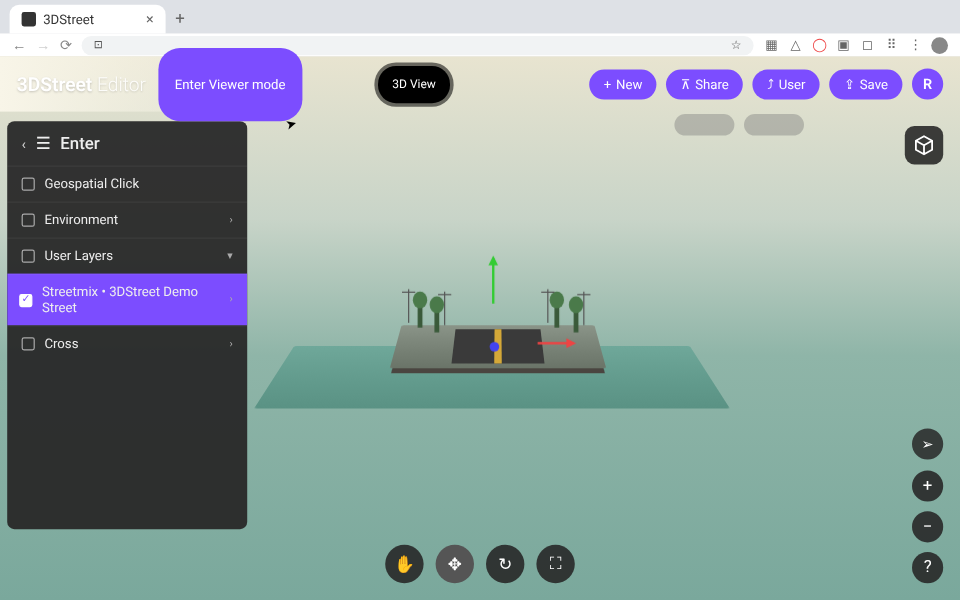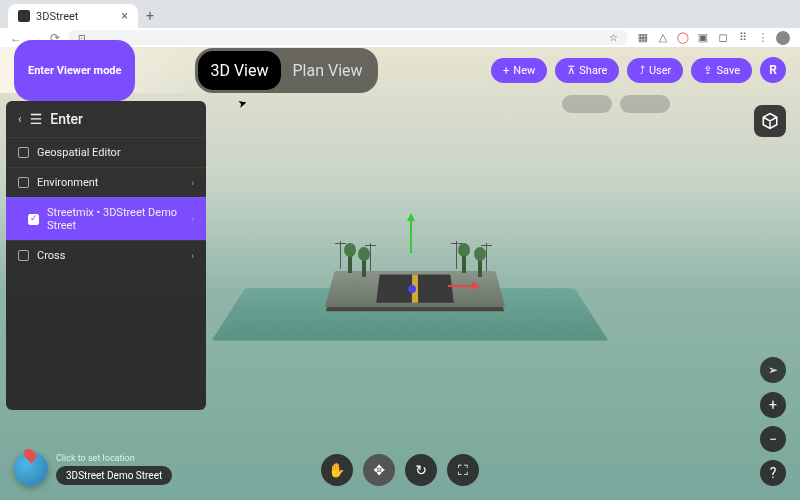--- a/index.html
+++ b/index.html
@@ -13,37 +13,37 @@
 .addr-bar{height:19px;display:flex;align-items:center;padding:0 10px;gap:8px;background:#fff}
 .nav-arrow{color:#888;font-size:12px;cursor:pointer}
 .url-box{flex:1;display:flex;align-items:center;background:#f1f3f4;border-radius:12px;padding:2px 10px;font-size:10px;color:#555;gap:6px}
 .url-icons{display:flex;gap:6px;align-items:center}
 .url-icons span{width:14px;height:14px;display:flex;align-items:center;justify-content:center;font-size:11px;color:#666}
 .avatar-sm{width:16px;height:16px;border-radius:50%;background:#888}
 .app{position:relative;height:453px;background:linear-gradient(180deg,#e8e4d0 0%,#c8d4c8 30%,#8fb5a8 55%,#7aa89c 100%)}
 .topbar{position:absolute;top:0;left:0;right:0;height:46px;display:flex;align-items:center;padding:0 14px;gap:10px;z-index:10;background:linear-gradient(90deg,#f8f5e8 0%,rgba(248,245,232,0) 30%)}
 .logo{font-size:16px;font-weight:600;color:#fff;text-shadow:0 1px 2px rgba(0,0,0,0.2)}
 .logo-sub{font-weight:300;opacity:.85}
-.btn{border:none;border-radius:18px;padding:24px 14px;font-size:11px;font-weight:700;display:flex;align-items:center;gap:5px;cursor:pointer;color:#fff}
+.btn{border:none;border-radius:18px;padding:24px 14px;font-size:11px;font-weight:400;display:flex;align-items:center;gap:5px;cursor:pointer;color:#fff}
 .btn-purple{background:#7c4dff}
 .view-switch{display:flex;background:rgba(0,0,0,.55);border-radius:18px;padding:3px;margin-left:50px}
-.view-btn{border:none;background:transparent;color:#ddd;font-size:16px;padding:10px 12px;border-radius:15px;cursor:pointer}
+.view-btn{border:none;background:transparent;color:#ddd;font-size:10px;padding:10px 12px;border-radius:15px;cursor:pointer}
 .view-btn.active{background:#000;color:#fff}
 .topbar-right{margin-left:auto;display:flex;gap:8px;align-items:center}
 .action-btn{background:#7c4dff;border:none;border-radius:16px;padding:6px 12px;font-size:11px;color:#fff;display:flex;align-items:center;gap:4px;cursor:pointer}
 .avatar-r{width:26px;height:26px;border-radius:50%;background:#7c4dff;color:#fff;display:flex;align-items:center;justify-content:center;font-size:12px;font-weight:600}
 .ghost-btns{position:absolute;top:48px;right:130px;display:flex;gap:8px}
 .ghost{width:50px;height:18px;background:rgba(120,120,120,.4);border-radius:9px}
 .cube-btn{position:absolute;top:58px;right:14px;width:32px;height:32px;background:rgba(30,30,30,.85);border-radius:8px;display:flex;align-items:center;justify-content:center;color:#fff;cursor:pointer}
 .sidebar{position:absolute;top:54px;left:6px;width:200px;background:rgba(40,40,40,.95);border-radius:6px;color:#eee;font-size:11px;overflow:hidden;z-index:5}
 .sb-head{display:flex;align-items:center;gap:8px;padding:10px 12px;font-size:14px;font-weight:500}
 .sb-back{color:#ccc;cursor:pointer;font-size:12px}
 .sb-item{display:flex;align-items:center;gap:8px;padding:8px 12px;border-top:1px solid rgba(255,255,255,.06);cursor:pointer}
 .sb-item.selected{background:#7c4dff}
-.sb-item.indent{padding-left:22px}
+.sb-item.indent{padding-left:10px}
 .sb-icon{width:11px;height:11px;border:1px solid #aaa;border-radius:2px;flex-shrink:0}
 .sb-icon.checked{background:#fff;border-color:#fff;position:relative}
 .sb-icon.checked::after{content:"✓";position:absolute;top:-2px;left:1px;font-size:9px;color:#7c4dff}
 .sb-chevron{margin-left:auto;font-size:9px;color:#aaa}
 .sb-spacer{height:140px}
 .location-widget{position:absolute;bottom:14px;left:14px;display:flex;align-items:center;gap:8px;z-index:5}
 .globe{width:34px;height:34px;border-radius:50%;background:radial-gradient(circle at 35% 35%,#4db8e8,#2a7aa8);position:relative;box-shadow:0 2px 6px rgba(0,0,0,.3)}
 .globe::before{content:"";position:absolute;top:-4px;left:11px;width:10px;height:14px;background:#e84d4d;border-radius:50% 50% 50% 0;transform:rotate(-45deg)}
 .loc-text{display:flex;flex-direction:column;gap:3px}
 .loc-hint{font-size:9px;color:rgba(255,255,255,.8)}
@@ -99,24 +99,27 @@
       <span>⠿</span>
       <span>⋮</span>
       <span class="avatar-sm"></span>
     </div>
   </div>
 </div>
 
 <div class="app">
 
   <div class="topbar">
+    <span class="logo">
+      <span>3DStreet</span>
+      <span class="logo-sub">Editor</span>
+    </span>
     <button class="btn btn-purple">Enter Viewer mode</button>
     <div class="view-switch">
       <button class="view-btn active">3D View</button>
-      <button class="view-btn">Plan View</button>
     </div>
     <div class="topbar-right">
       <button class="action-btn">
           <span>+</span>
           <span>New</span>
         </button>
       <button class="action-btn">
           <span>⊼</span>
           <span>Share</span>
         </button>
@@ -144,27 +147,32 @@
   </div>
 
   <div class="sidebar">
     <div class="sb-head">
       <span class="sb-back">‹</span>
       <span>☰</span>
       <span>Enter</span>
     </div>
     <div class="sb-item">
       <span class="sb-icon"></span>
-      <span>Geospatial Editor</span>
+      <span>Geospatial Click</span>
       <span class="sb-chevron"></span>
     </div>
     <div class="sb-item">
       <span class="sb-icon"></span>
       <span>Environment</span>
       <span class="sb-chevron">›</span>
+    </div>
+    <div class="sb-item">
+      <span class="sb-icon"></span>
+      <span>User Layers</span>
+      <span class="sb-chevron">▾</span>
     </div>
     <div class="sb-item selected indent">
       <span class="sb-icon checked"></span>
       <span>Streetmix • 3DStreet Demo Street</span>
       <span class="sb-chevron">›</span>
     </div>
     <div class="sb-item">
       <span class="sb-icon"></span>
       <span>Cross</span>
       <span class="sb-chevron">›</span>
@@ -185,27 +193,20 @@
     <div class="tree" style="top:48px;left:248px"></div>
     <div class="pole" style="top:34px;left:110px"></div>
     <div class="pole" style="top:36px;left:140px"></div>
     <div class="pole" style="top:34px;left:226px"></div>
     <div class="pole" style="top:36px;left:256px"></div>
     <div class="gizmo-y"></div>
     <div class="gizmo-x"></div>
     <div class="gizmo-c"></div>
   </div>
 
-  <div class="location-widget">
-    <div class="globe"></div>
-    <div class="loc-text">
-      <span class="loc-hint">Click to set location</span>
-      <span class="loc-chip">3DStreet Demo Street</span>
-    </div>
-  </div>
 
   <div class="bottom-tools">
     <div class="tool">✋</div>
     <div class="tool active">✥</div>
     <div class="tool">↻</div>
     <div class="tool">⛶</div>
   </div>
 
   <div class="compass">➢</div>
 

